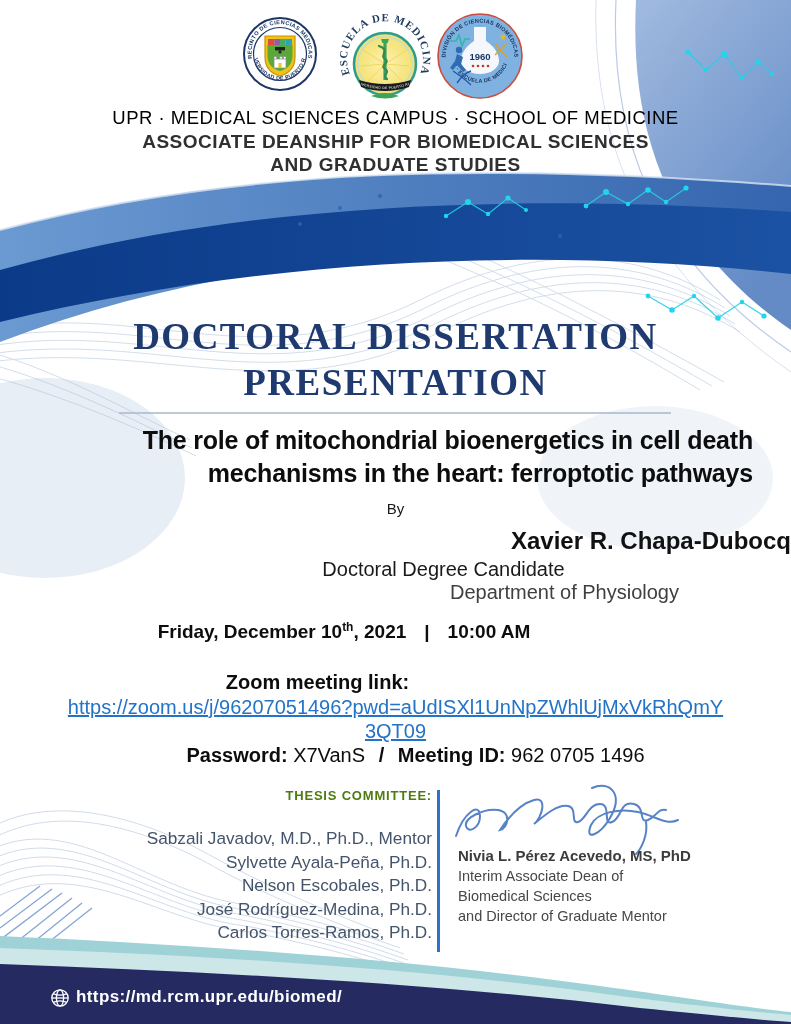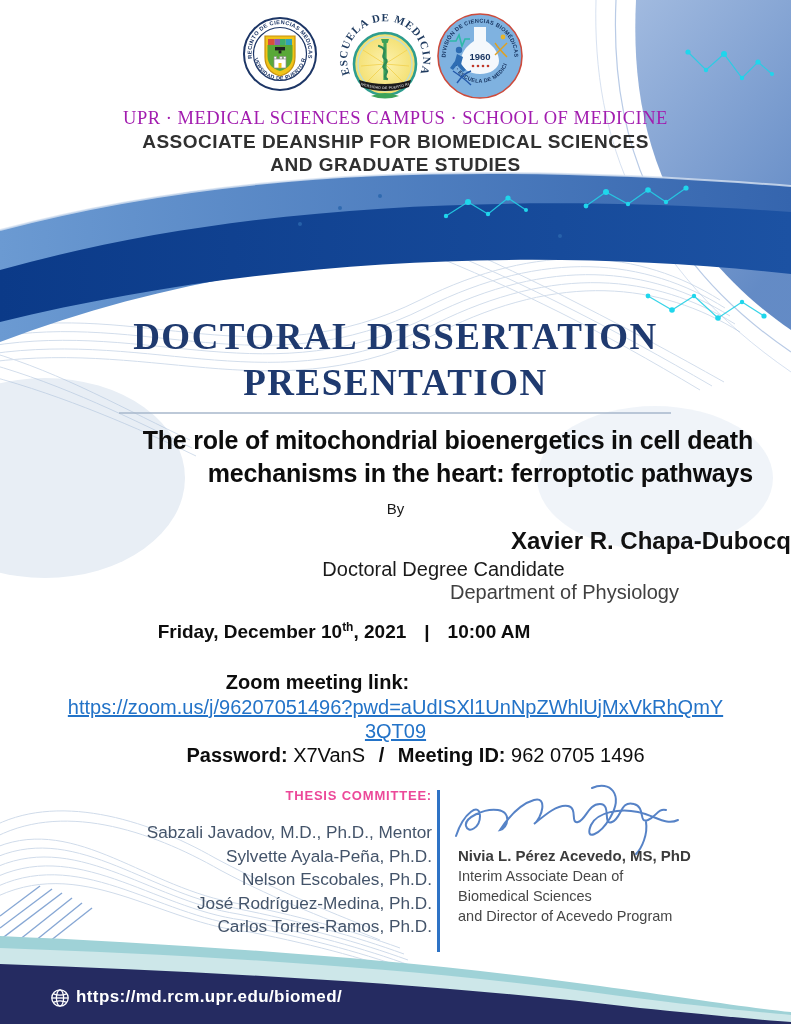--- a/index.html
+++ b/index.html
@@ -10,21 +10,21 @@
   .bg{position:absolute;top:0;left:0;z-index:0;}
   .content{position:absolute;top:0;left:0;width:791px;height:1024px;z-index:2;}
 
   
   .seal1{left:243px;top:17px;}
   .seal2{left:337px;top:6px;}
   .seal3{left:437px;top:13px;}
 
   
   .hdr{left:0;top:106px;width:791px;text-align:center;color:#3a3a3a;}
-  .hdr .l1{font-size:18.5px;letter-spacing:.5px;color:#a21caf;font-family:Liberation Serif, serif;}
+  .hdr .l1{font-size:18.5px;letter-spacing:.5px;color:#000000;}
   .hdr .l2,.hdr .l3{font-size:19px;font-weight:700;letter-spacing:.5px;color:#303030;line-height:23px;}
   .hdr .l1{line-height:24px;}
 
   
   .banner{left:0;top:314px;width:791px;text-align:center;
           font-family:"Liberation Serif",serif;font-weight:700;color:#1f3a6f;
           font-size:37px;line-height:46px;letter-spacing:1.5px;}
   .rule{left:119px;top:412px;width:552px;height:2px;background:#a7b7cb;opacity:.75;}
 
   
@@ -40,21 +40,21 @@
 
   .zheading{left:0;top:671px;width:635px;text-align:center;font-weight:700;font-size:20px;color:#0d0d0d;}
   .zurl{left:0;top:695px;width:791px;text-align:center;font-size:20px;line-height:24px;}
   .zurl a{color:#2373c8;text-decoration:underline;}
   .pline{left:0;top:744px;width:791px;text-align:center;font-size:20px;color:#0d0d0d;padding-left:20px;}
   .pline b{font-weight:700;}
   .pline .slash{font-weight:700;margin:0 8px;}
 
   
   .committee{left:30px;top:788px;width:402px;text-align:right;}
-  .committee .chead{font-size:13px;font-weight:700;letter-spacing:.8px;color:#ec4899;margin-bottom:18px;}
+  .committee .chead{font-size:13px;font-weight:700;letter-spacing:.8px;color:#4d7c0f;margin-bottom:24px;}
   .committee .mem{font-size:17.2px;line-height:23.5px;color:#44546a;}
 
   .vdivider{left:437px;top:790px;width:3px;height:162px;background:#2e73c5;}
 
   
   .sigsvg{left:450px;top:778px;}
   .approval{left:458px;top:846px;width:320px;}
   .approval .aname{font-size:15px;font-weight:700;color:#3c3c3c;line-height:20px;}
   .approval .aline{font-size:14.5px;color:#474747;line-height:20px;}
 
@@ -326,21 +326,21 @@
       <g stroke="#4878c2" stroke-width="2" fill="none" stroke-linecap="round" opacity=".92">
         <path d="M6,58 C14,34 30,24 30,38 C30,50 18,56 16,48 C14,40 34,30 48,32 C62,34 58,50 50,52 C58,40 70,26 84,22 C98,18 92,40 84,46 C96,36 108,26 118,28 C128,30 120,46 128,44 C136,42 138,26 150,26 C162,26 152,48 162,44 C172,40 170,22 184,26 C196,29 188,46 198,42 C206,39 208,30 216,32"></path>
         <path d="M142,10 C160,2 174,16 160,40 C150,57 134,64 141,47 C147,34 170,30 188,34 C206,38 216,48 228,42"></path>
         <path d="M196,44 C198,56 192,70 186,76"></path>
       </g>
     </svg>
     <div class="abs approval">
       <div class="aname">Nivia L. Pérez Acevedo, MS, PhD</div>
       <div class="aline">Interim Associate Dean of</div>
       <div class="aline">Biomedical Sciences</div>
-      <div class="aline">and Director of Acevedo Program</div>
+      <div class="aline">and Director of Graduate Mentor</div>
     </div>
 
     <svg class="abs fglobe" width="20" height="20" viewBox="0 0 20 20">
       <g stroke="#ffffff" stroke-width="1.3" fill="none">
         <circle cx="10" cy="10" r="8.2"></circle>
         <ellipse cx="10" cy="10" rx="3.6" ry="8.2"></ellipse>
         <line x1="1.8" y1="10" x2="18.2" y2="10"></line>
         <path d="M3,5.6 C7,7.4 13,7.4 17,5.6"></path>
         <path d="M3,14.4 C7,12.6 13,12.6 17,14.4"></path>
       </g>

